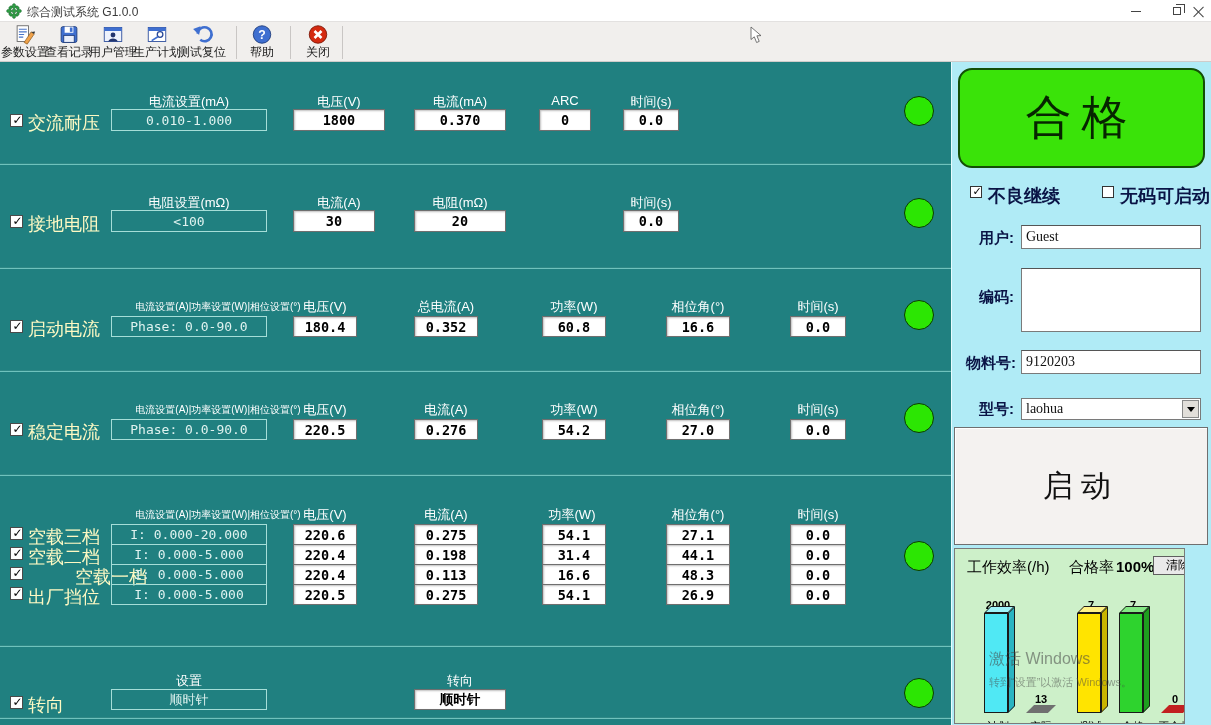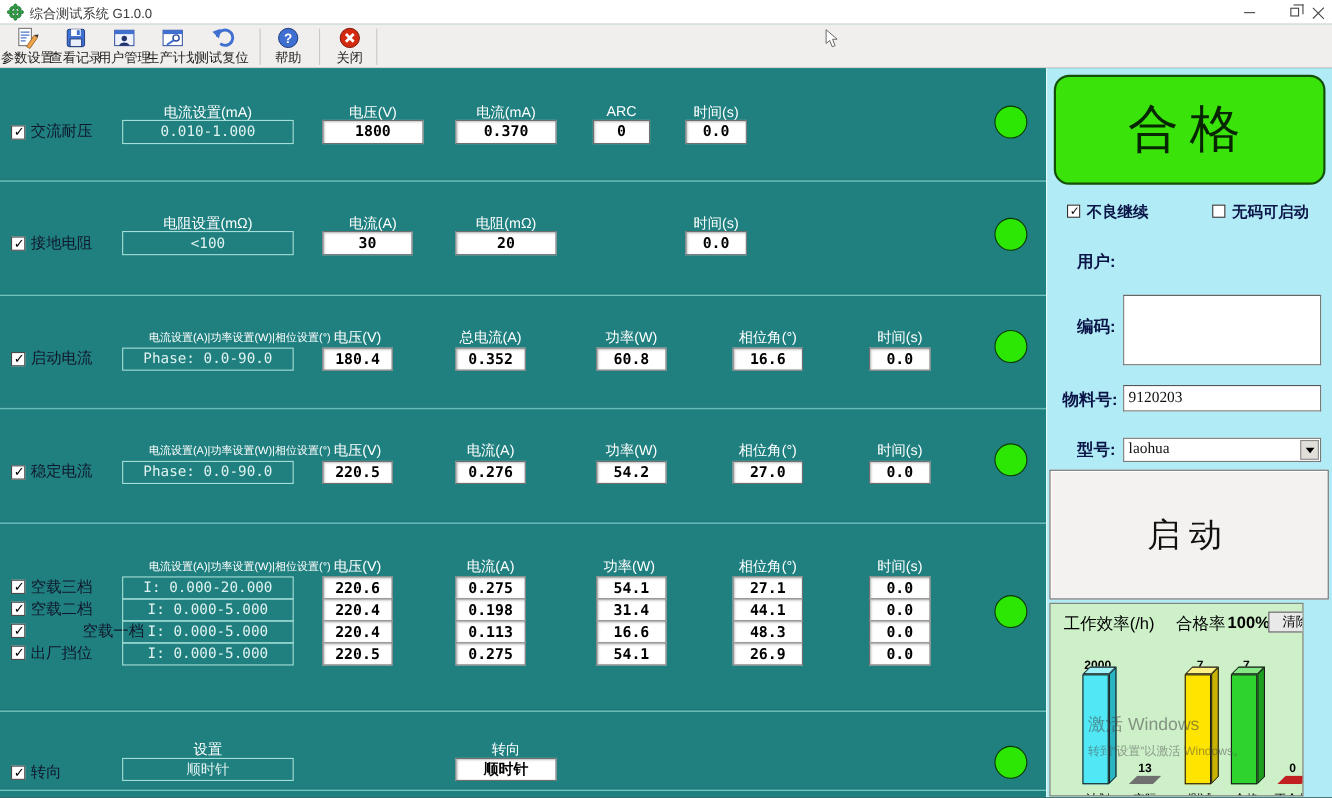--- a/index.html
+++ b/index.html
@@ -24,31 +24,31 @@
   .tb-btn{position:absolute;top:2px;height:37px;display:flex;flex-direction:column;align-items:center;justify-content:flex-start;cursor:default;}
   .tb-icon{width:24px;height:24px;display:block;}
   .tb-label{font-size:12px;color:#1c1c1c;white-space:nowrap;margin-top:-1px;}
   .tb-sep{position:absolute;top:4px;width:1px;height:33px;background:#c9c6c4;}
 
   
   .main{position:absolute;left:0;top:62px;width:951px;height:663px;background:#208080;}
   .sep{position:absolute;left:0;width:951px;height:2px;background:linear-gradient(180deg,#0f6b6b,#8fdfd8);}
   .hdr{position:absolute;color:#ffffff;font-size:13px;transform:translateX(-50%);white-space:nowrap;}
   .hdr-sm{position:absolute;color:#ffffff;font-size:10px;transform:translateX(-50%);white-space:nowrap;}
-  .rlabel{position:absolute;color:#0f172a;font-size:14px;white-space:nowrap;}
+  .rlabel{position:absolute;color:#fef9c3;font-size:18px;white-space:nowrap;}
   .chk{position:absolute;width:13px;height:13px;background:#ffffff;border:1px solid #4a4a4a;}
   .chk.checked::after{content:"✓";position:absolute;left:0;top:-2px;width:13px;text-align:center;font-size:12px;font-weight:bold;color:#000;}
   .setbox{position:absolute;border:1px solid #a5ded8;color:#dff2ef;font-size:13px;display:flex;align-items:center;justify-content:center;font-family:"DejaVu Sans Mono",monospace;white-space:nowrap;text-align:right;}
   .valbox{position:absolute;background:#ffffff;border:1px solid #6f6f6f;box-shadow:inset 1px 1px 2px rgba(0,0,0,0.25);color:#000;font-weight:bold;font-size:13.5px;display:flex;align-items:center;justify-content:center;font-family:"DejaVu Sans Mono",monospace;white-space:nowrap;}
   .light{position:absolute;width:30px;height:30px;border-radius:50%;background:#2ce603;border:1px solid #0b3a00;}
 
   
   .rpanel{position:absolute;left:951px;top:62px;width:260px;height:663px;background:#b0ebf6;border-left:1px solid #e8fbff;}
   .banner{position:absolute;left:6px;top:6px;width:247px;height:100px;background:#3ae309;border:2px solid #134f06;border-radius:14px;display:flex;align-items:center;justify-content:center;font-size:46px;color:#062500;letter-spacing:10px;}
-  .opt-label{position:absolute;font-size:14px;font-weight:bold;color:#0a1446;white-space:nowrap;}
+  .opt-label{position:absolute;font-size:18px;font-weight:bold;color:#0a1446;white-space:nowrap;}
   .chk-sm{position:absolute;width:12px;height:12px;background:#fff;border:1px solid #333;}
   .chk-sm.checked::after{content:"✓";position:absolute;left:0;top:-2px;width:12px;text-align:center;font-size:11px;font-weight:bold;color:#000;}
   .fld-label{position:absolute;font-size:15px;font-weight:bold;color:#0a1446;text-align:right;white-space:nowrap;}
   .fld-input{position:absolute;background:#fff;border:1px solid #7a7a7a;border-top-color:#555;font-family:"Liberation Serif","DejaVu Serif",serif;font-size:14px;color:#111;padding:2px 4px;line-height:18px;}
   .combo{position:absolute;background:#fff;border:1px solid #7a7a7a;}
   .combo-text{position:absolute;left:4px;top:2px;font-family:"Liberation Serif","DejaVu Serif",serif;font-size:14px;color:#111;}
   .combo-btn{position:absolute;right:1px;top:1px;bottom:1px;width:17px;background:#e2dfda;border:1px solid #8a8a8a;display:flex;align-items:center;justify-content:center;}
   .combo-arrow{width:0;height:0;border-left:4px solid transparent;border-right:4px solid transparent;border-top:5px solid #000;}
   .start-btn{position:absolute;left:2px;top:365px;width:254px;height:118px;background:#f4f2f0;border:1px solid #6f6f6f;box-shadow:inset 1px 1px 0 #fff;display:flex;align-items:center;justify-content:center;font-size:30px;color:#111;letter-spacing:8px;cursor:default;}
   .stats{position:absolute;left:2px;top:486px;width:231px;height:176px;background:#cdf0c9;border:1px solid #7a7a7a;overflow:hidden;}
@@ -303,20 +303,21 @@
   <div class="rpanel">
 
     <div class="banner">合格</div>
 
     <span class="chk-sm checked" style="left:18px;top:124px;"></span>
     <span class="opt-label" style="left:36px;top:122px;">不良继续</span>
     <span class="chk-sm" style="left:150px;top:124px;"></span>
     <span class="opt-label" style="left:168px;top:122px;">无码可启动</span>
 
     <span class="fld-label" style="left:0;top:167px;width:62px;">用户:</span>
+    <div class="fld-input" style="left:69px;top:163px;width:180px;height:24px;">Guest</div>
 
     <span class="fld-label" style="left:0;top:226px;width:62px;">编码:</span>
     <div class="fld-input" style="left:69px;top:206px;width:180px;height:64px;"></div>
 
     <span class="fld-label" style="left:0;top:292px;width:64px;">物料号:</span>
     <div class="fld-input" style="left:69px;top:288px;width:180px;height:24px;">9120203</div>
 
     <span class="fld-label" style="left:0;top:338px;width:62px;">型号:</span>
     <div class="combo" style="left:69px;top:336px;width:180px;height:22px;">
       <span class="combo-text">laohua</span>

